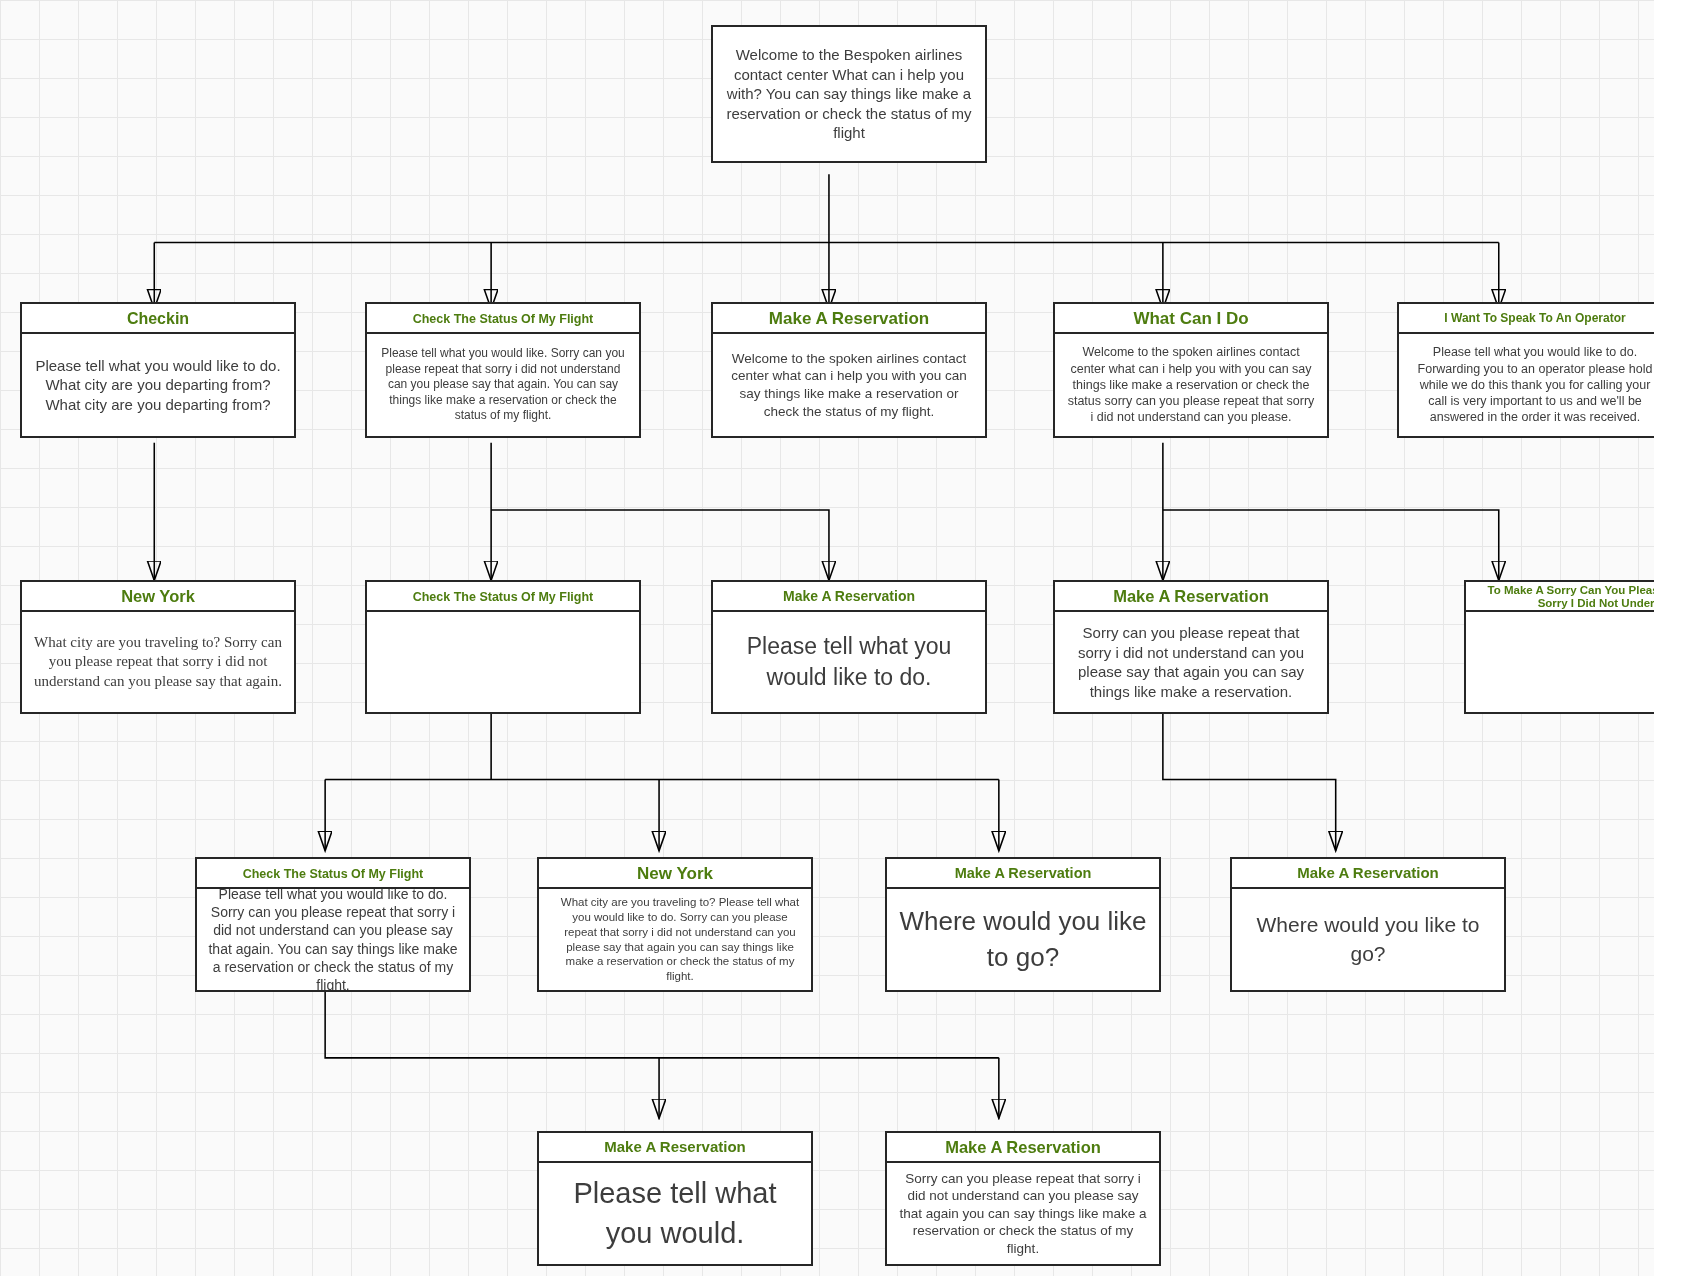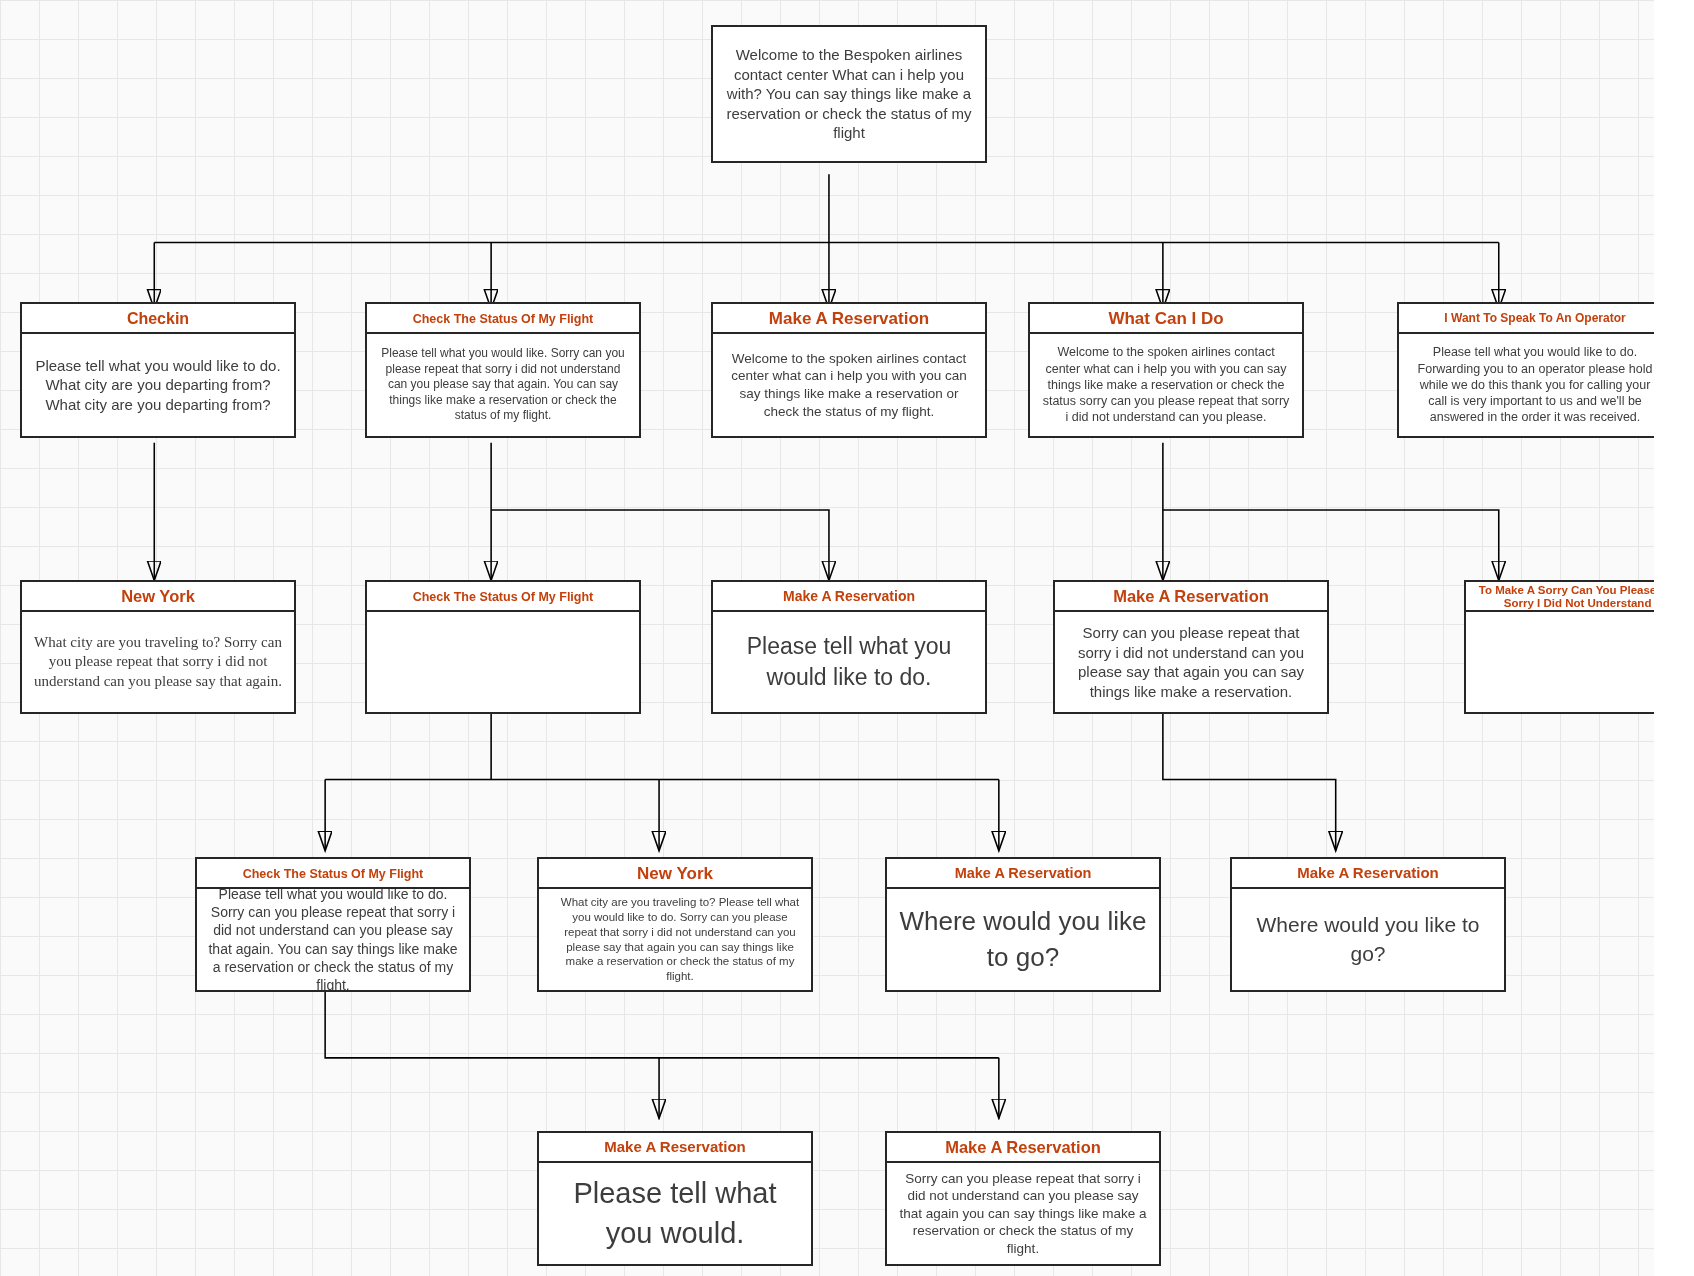--- a/index.html
+++ b/index.html
@@ -22,22 +22,22 @@
     background:#fff;
     border:2px solid #262626;
     box-sizing:border-box;
     display:flex;flex-direction:column;
   }
   .node-title{
     flex:0 0 30px;
     box-sizing:border-box;
     border-bottom:2px solid #262626;
     display:flex;align-items:center;justify-content:center;
-    font-weight:bold;color:#c2410c;
-    text-align:center;line-height:1.12;
+    font-weight:bold;color:#4d7c0f;
+    text-align:right;line-height:1.12;
     padding:1px 4px 0;
     overflow:hidden;
   }
   .node-body{
     flex:1;
     display:flex;align-items:center;justify-content:center;
     text-align:center;color:#3d3d3d;
     padding:4px 10px;line-height:1.3;
     overflow:hidden;
   }
@@ -90,21 +90,21 @@
     <div class="node-body" style="font-size:15px;">Please tell what you would like to do. What city are you departing from? What city are you departing from?</div>
   </div>
   <div class="node" style="left:365px;top:302px;width:276px;height:136px;">
     <div class="node-title" style="font-size:12.5px;">Check The Status Of My Flight</div>
     <div class="node-body" style="font-size:12px;">Please tell what you would like. Sorry can you please repeat that sorry i did not understand can you please say that again. You can say things like make a reservation or check the status of my flight.</div>
   </div>
   <div class="node" style="left:711px;top:302px;width:276px;height:136px;">
     <div class="node-title" style="font-size:17px;">Make A Reservation</div>
     <div class="node-body" style="font-size:13.5px;">Welcome to the spoken airlines contact center what can i help you with you can say things like make a reservation or check the status of my flight.</div>
   </div>
-  <div class="node" style="left:1028px;top:302px;width:276px;height:136px;">
+  <div class="node" style="left:1053px;top:302px;width:276px;height:136px;">
     <div class="node-title" style="font-size:17px;">What Can I Do</div>
     <div class="node-body" style="font-size:12.5px;">Welcome to the spoken airlines contact center what can i help you with you can say things like make a reservation or check the status sorry can you please repeat that sorry i did not understand can you please.</div>
   </div>
   <div class="node" style="left:1397px;top:302px;width:276px;height:136px;">
     <div class="node-title" style="font-size:12px;">I Want To Speak To An Operator</div>
     <div class="node-body" style="font-size:12.5px;">Please tell what you would like to do. Forwarding you to an operator please hold while we do this thank you for calling your call is very important to us and we'll be answered in the order it was received.</div>
   </div>
 
   <div class="node" style="left:20px;top:580px;width:276px;height:134px;">
     <div class="node-title" style="font-size:16.5px;">New York</div>

